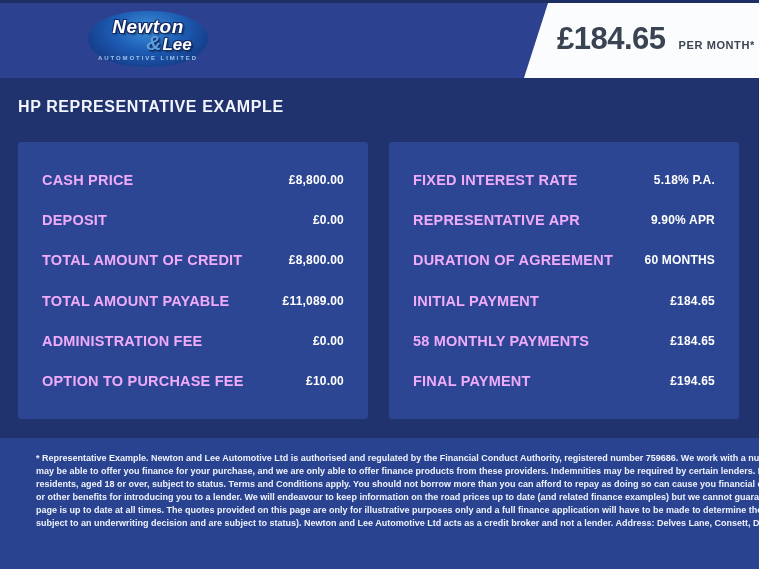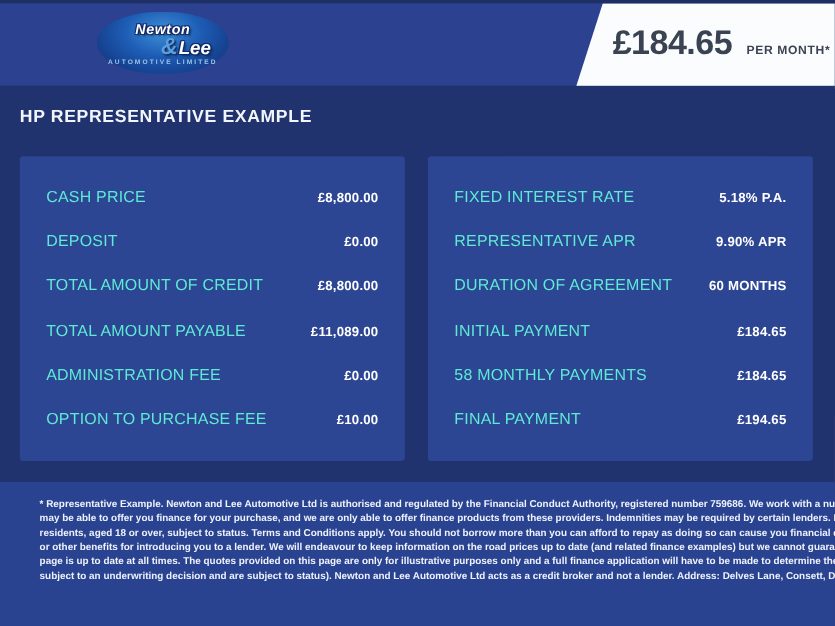--- a/index.html
+++ b/index.html
@@ -15,21 +15,21 @@
     background:#2c4190; border-top:3px solid #1e2f63;
   }
   .logo-badge {
     position:absolute; left:88px; top:8px; width:120px; height:56px;
     border-radius:46% / 50%;
     background:radial-gradient(ellipse at 50% 32%, #3d8fd8 0%, #1d5cb4 42%, #16418f 72%, #23418d 100%);
     display:flex; flex-direction:column; align-items:center; justify-content:center;
     font-style:italic; color:#fff;
   }
   .logo-line1 {
-    font-weight:bold; font-size:13px; line-height:17px; letter-spacing:.5px;
+    font-weight:bold; font-size:19px; line-height:17px; letter-spacing:.5px;
     text-shadow:1px 1px 0 #122a66, -1px -1px 0 #122a66, 1px -1px 0 #122a66, -1px 1px 0 #122a66, 2px 2px 2px rgba(0,0,0,.45);
   }
   .logo-line2 { font-weight:bold; font-size:17px; line-height:15px;
     text-shadow:1px 1px 0 #122a66, -1px -1px 0 #122a66, 1px -1px 0 #122a66, -1px 1px 0 #122a66, 2px 2px 2px rgba(0,0,0,.45);margin-left:42px; }
   .logo-amp { color:#5a9ede; font-size:21px; margin-right:1px;
     text-shadow:1px 1px 0 #122a66, 2px 2px 2px rgba(0,0,0,.4); }
   .logo-tagline {
     font-style:normal; font-weight:bold; font-size:6px; letter-spacing:1.9px;
     color:#9cc4ea; margin-top:3px; text-shadow:none;
   }
@@ -52,21 +52,21 @@
   .finance-box {
     position:absolute; top:64px; width:350px; height:277px;
     background:#2c4693; border-radius:3px;
     padding:18px 24px; display:flex; flex-direction:column;
   }
   .finance-box.left { left:18px; }
   .finance-box.right { left:389px; }
   .finance-row {
     flex:1; display:flex; justify-content:space-between; align-items:center;
   }
-  .finance-label { color:#5eead4; font-size:14.5px; font-weight:normal; letter-spacing:.2px; }
+  .finance-label { color:#f0abfc; font-size:14.5px; font-weight:bold; letter-spacing:.2px; }
   .finance-value { color:#ffffff; font-size:12px; font-weight:bold; letter-spacing:.2px; }
 
   
   .footer {
     position:absolute; top:438px; left:0; width:759px; height:131px;
     background:#2a4391; padding:14px 30px 0 36px;
   }
   .disclaimer-line {
     color:#eef2fb; font-size:9px; font-weight:bold; line-height:13px; letter-spacing:0;
     white-space:nowrap;

